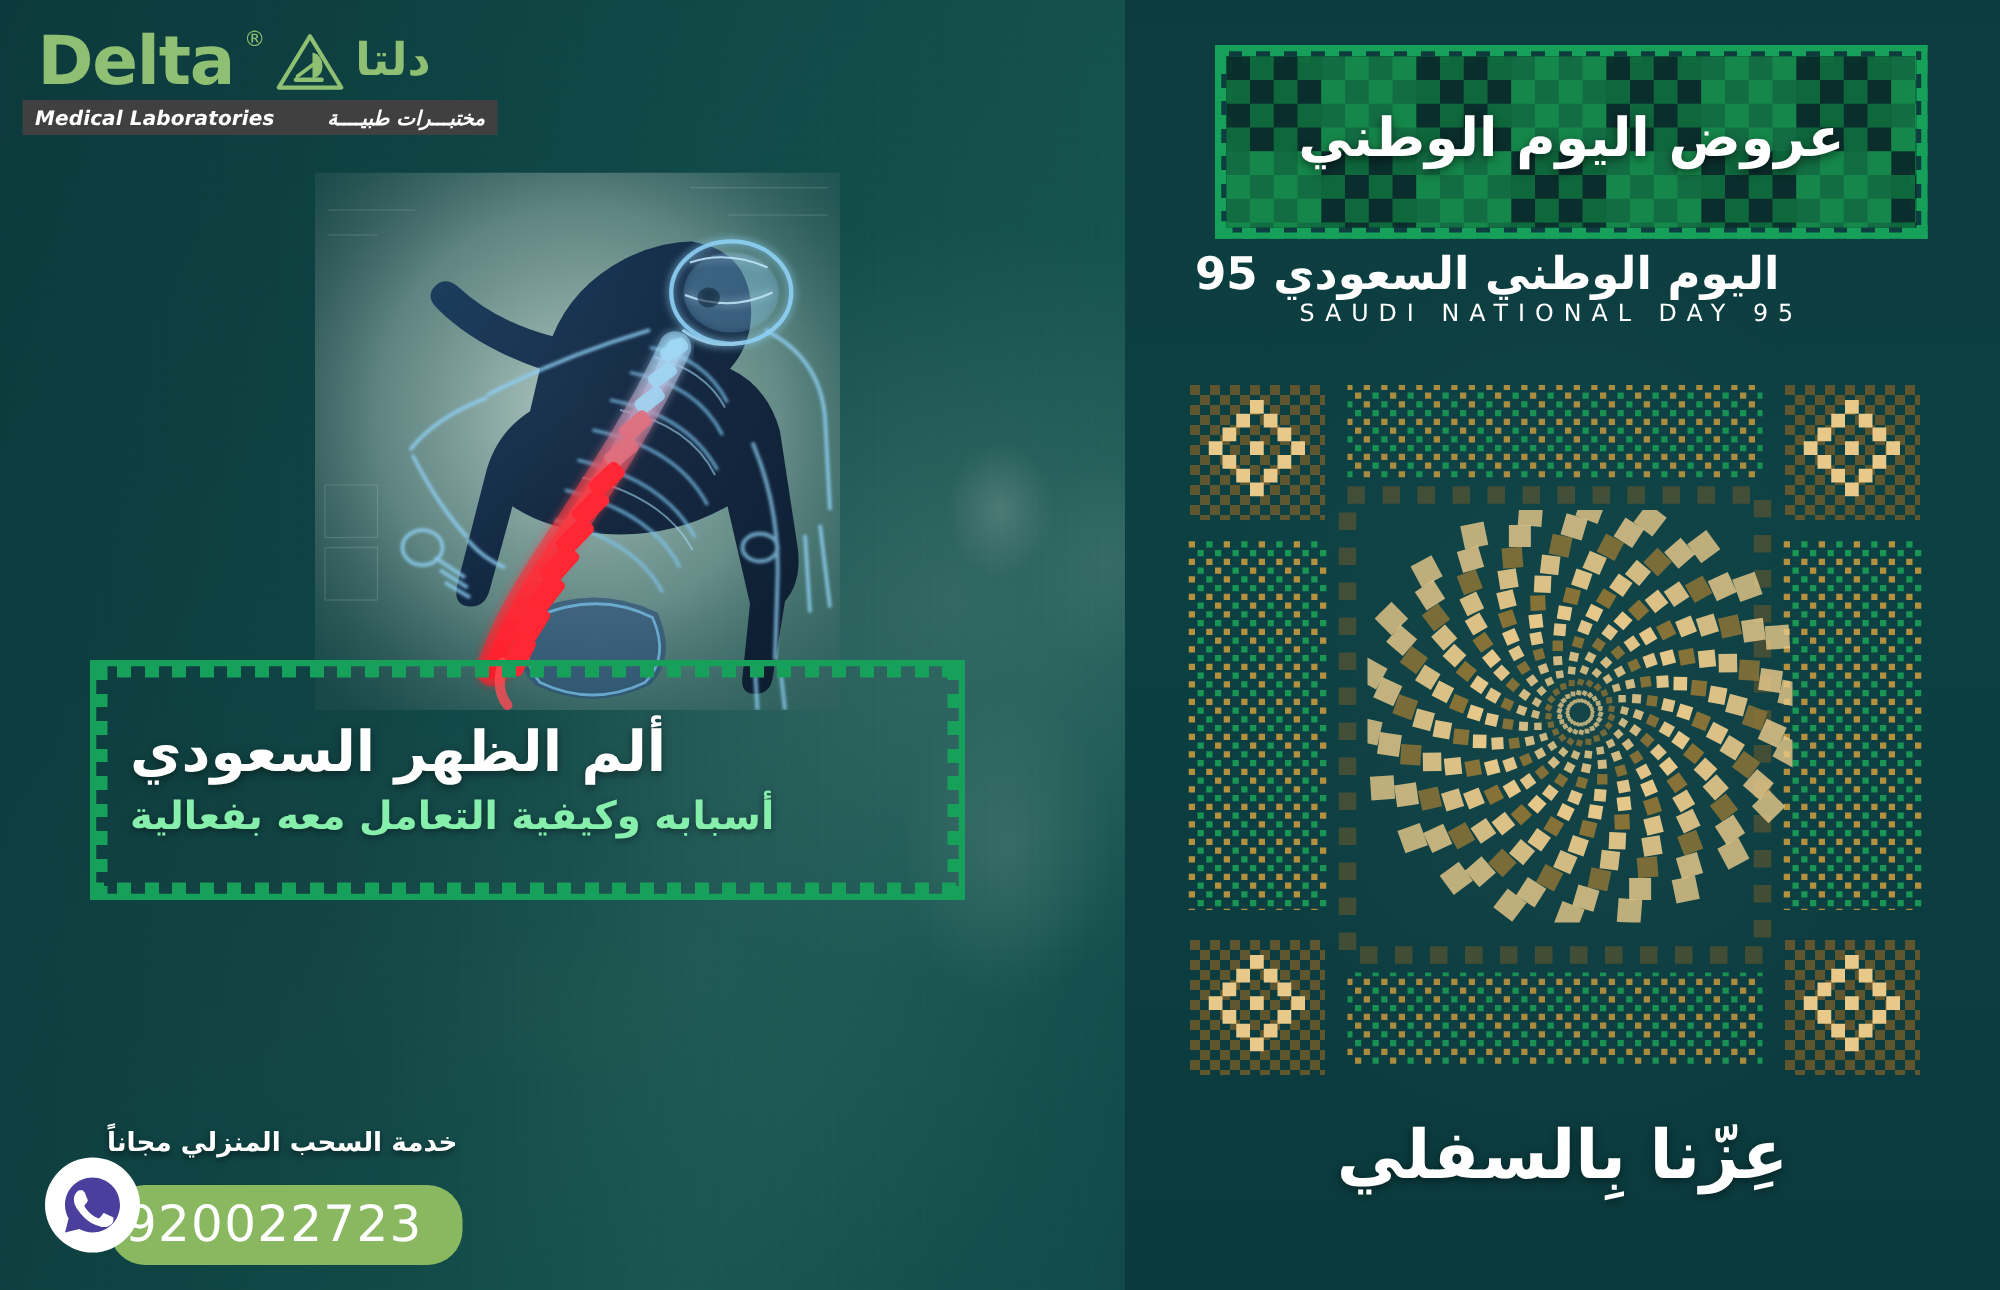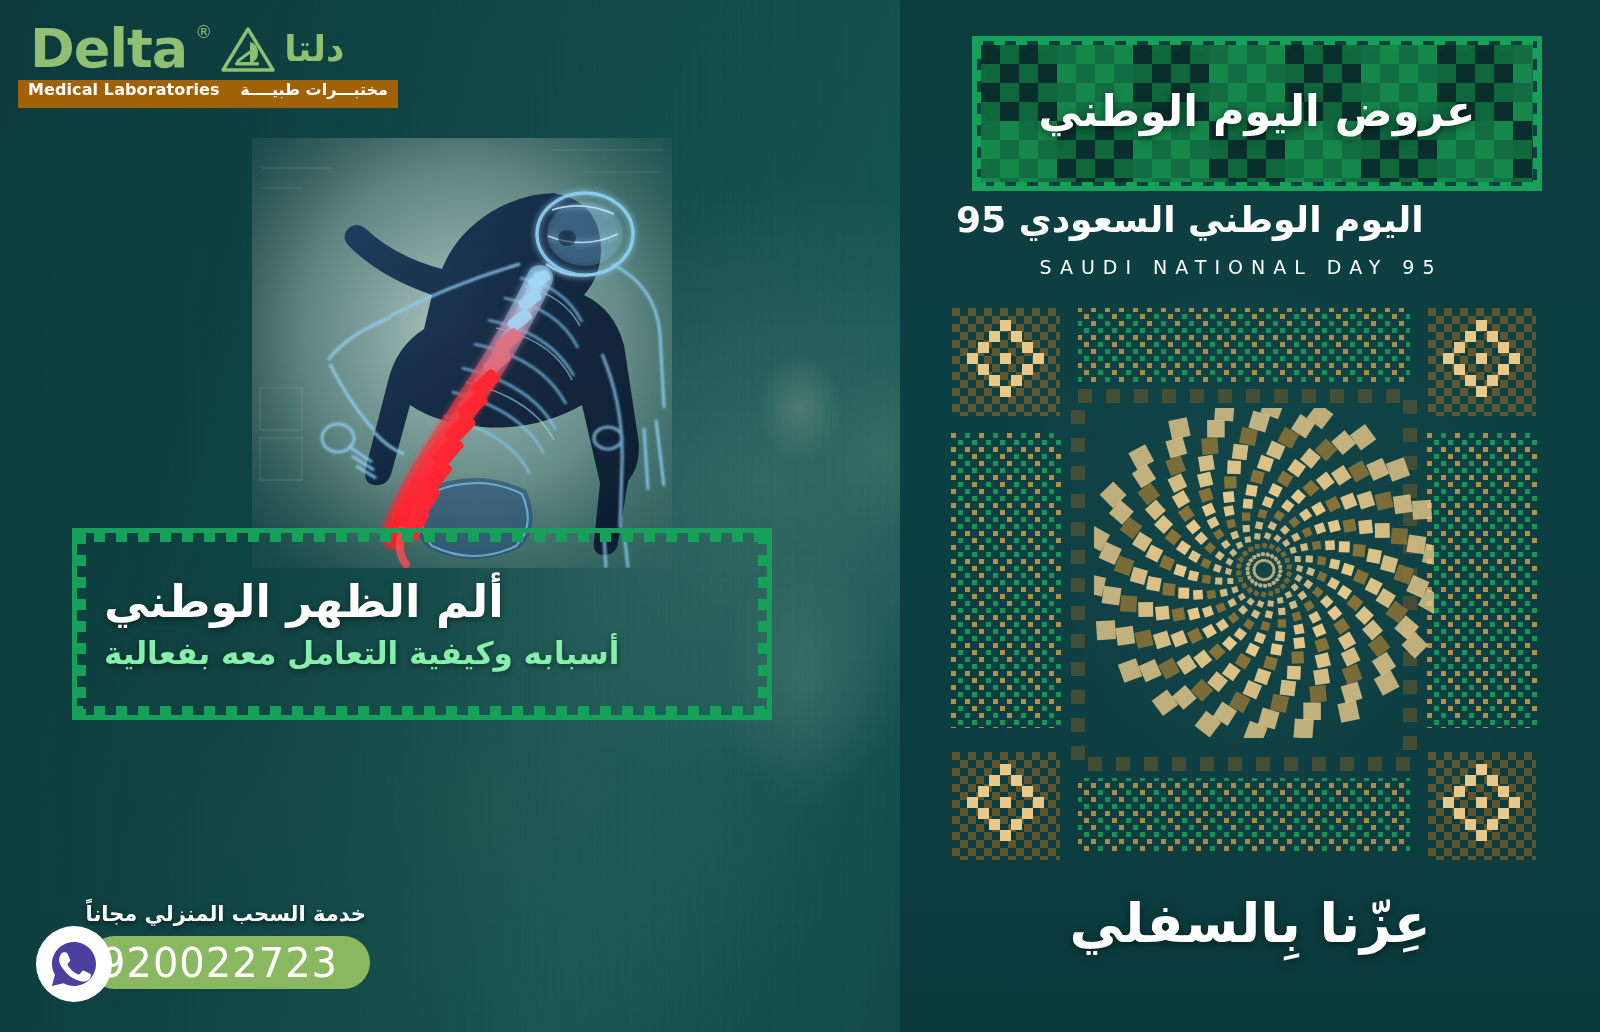--- a/index.html
+++ b/index.html
@@ -60,22 +60,22 @@
     font-size:54px; font-weight:700; color:#8fbf72; letter-spacing:-1px;
     font-family:"DejaVu Sans","Liberation Sans",sans-serif; line-height:1;
   }
   .logo-reg { font-size:17px; color:#8fbf72; align-self:flex-start; margin-top:4px; }
   .logo-mark { width:56px; height:48px; }
   .logo-ar {
     font-size:36px; font-weight:700; color:#8fbf72; line-height:1;
     direction:rtl; margin-right:2px;
   }
   .logo-bar {
-    background:#a16207; height:28px; display:flex; align-items:flex-start;
-    justify-content:space-between; padding:0 10px; direction:ltr;
+    background:#404040; height:28px; display:flex; align-items:center;
+    justify-content:space-between; padding:0 10px; direction:ltr;font-style:italic;
   }
   .logo-bar-en { font-size:16px; font-weight:700; color:#ffffff; letter-spacing:.1px; }
   .logo-bar-ar { font-size:16px; font-weight:700; color:#ffffff; direction:rtl; }
 
   
   .headline-box {
     position:absolute; left:72px; top:528px; width:700px; height:192px;
   }
   .cren { position:absolute; pointer-events:none; }
   .cren-t, .cren-b {
@@ -107,21 +107,21 @@
     text-shadow:0 2px 6px rgba(0,0,0,.42);
   }
 
   
   .contact { position:absolute; left:22px; top:902px; width:350px; height:108px;text-align:center; }
   .contact-label {
     position:absolute; right:6px; top:0; font-size:21px; font-weight:700;
     color:#ffffff; text-shadow:0 2px 5px rgba(0,0,0,.5);
   }
   .contact-pill {
-    position:absolute; left:66px; top:34px; width:282px; height:53px;
+    position:absolute; left:66px; top:46px; width:282px; height:64px;
     background:#8ab860; border-radius:28px;
     display:flex; align-items:center; justify-content:center;
   }
   .contact-number {
     font-size:40px; font-weight:400; color:#ffffff; direction:ltr;
     letter-spacing:1px; padding-right:20px;
     font-family:"DejaVu Sans","Liberation Sans",sans-serif;
   }
   .wa-circle {
     position:absolute; left:14px; top:24px; width:76px; height:76px;
@@ -162,21 +162,21 @@
     position:absolute; inset:9px; display:flex; align-items:center;
     justify-content:center; font-size:43px; font-weight:700; color:#ffffff;
     text-shadow:0 2px 8px rgba(0,0,0,.55); padding-bottom:6px; z-index:3;
   }
   .nd-sub {
     position:absolute; left:56px; top:200px; width:570px;
     text-align:left; font-size:36px; font-weight:700; color:#ffffff;
     letter-spacing:.5px; line-height:1.12;
   }
   .nd-en {
-    position:absolute; left:56px; top:256px; width:570px; text-align:center;
+    position:absolute; left:56px; top:240px; width:570px; text-align:center;
     font-size:19px; font-weight:400; color:#ffffff; letter-spacing:8px;
     direction:ltr;
   }
 
   
   .sadu { position:absolute; left:44px; top:300px; width:600px; height:560px; }
 
   .rosette { position:absolute; left:150px; top:108px; width:340px; height:330px; }
 
   .nd-slogan {
@@ -333,21 +333,21 @@
       <span class="logo-bar-ar">مختبـــرات طبيــــة</span>
     </div>
   </div>
 
   <div class="headline-box">
     <span class="cren cren-t"></span>
     <span class="cren cren-b"></span>
     <span class="cren cren-l"></span>
     <span class="cren cren-r"></span>
     <div class="headline-inner">
-      <div class="headline-main">ألم الظهر الوطني</div>
+      <div class="headline-main">ألم الظهر السعودي</div>
       <div class="headline-sub">أسبابه وكيفية التعامل معه بفعالية</div>
     </div>
   </div>
 
   <div class="contact">
     <div class="contact-label">خدمة السحب المنزلي مجاناً</div>
     <div class="contact-pill">
       <span class="contact-number">920022723</span>
     </div>
     <div class="wa-circle">

